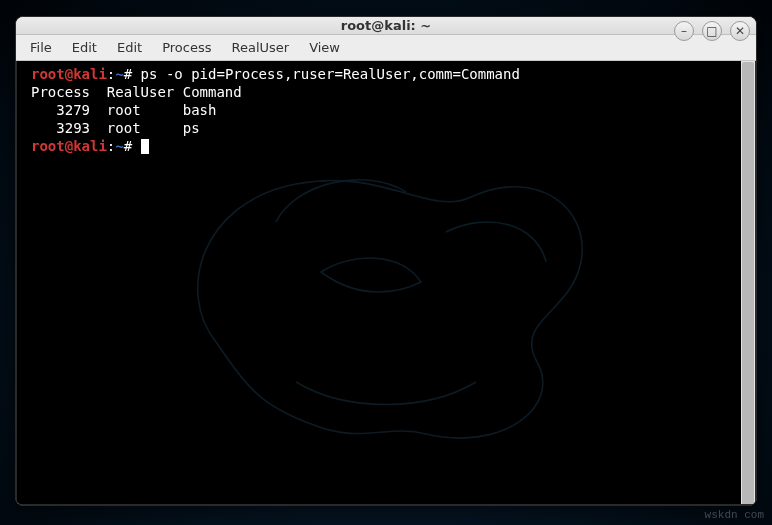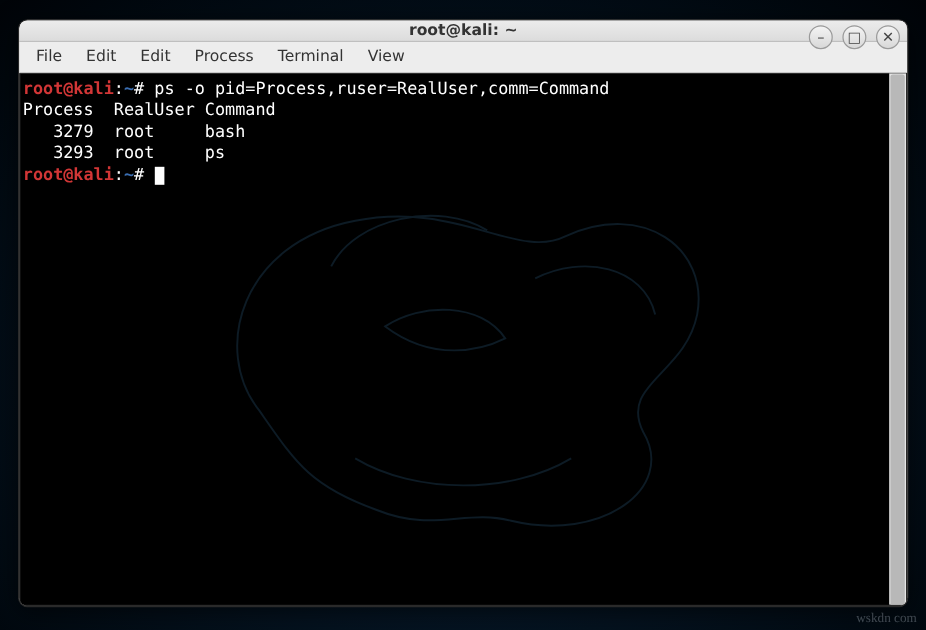--- a/index.html
+++ b/index.html
@@ -92,21 +92,21 @@
     }
     .term-bg-dragon {
       position: absolute;
       top: 50%; left: 50%;
       transform: translate(-50%, -45%);
       opacity: 0.22;
       pointer-events: none;
     }
     .term-content {
       position: relative;
-      padding: 4px 2px;
+      padding: 4px 14px;
       font-family: "DejaVu Sans Mono", "Liberation Mono", monospace;
       font-size: 14px;
       line-height: 18px;
       color: #ffffff;
       white-space: pre;
     }
     .user-host { color: #d23636; font-weight: bold; }
     .path { color: #3a6db0; font-weight: bold; }
     .cursor {
       display: inline-block;
@@ -129,21 +129,21 @@
       margin: 1px;
       height: 100%;
       border-radius: 2px;
     }
     .watermark {
       position: absolute;
       right: 8px;
       bottom: 4px;
       font-size: 11px;
       color: rgba(180,190,200,0.35);
-      font-family: Liberation Serif, serif;
+      font-family: Liberation Mono, monospace;
       margin-top: 24px;
     }
   </style>
 </head>
 <body>
 
 <svg class="dragon" width="520" height="420" viewBox="0 0 520 420">
   <path d="M90 260 C40 210 70 110 170 90 C260 70 310 120 350 100 C420 70 480 110 470 170 C460 220 400 230 420 270 C450 320 380 370 300 350 C260 340 230 360 180 340 C120 320 110 300 90 260 Z
            M200 180 C230 160 280 160 300 190 C280 200 240 210 200 180 Z" fill="none" stroke="#4a9ed8" stroke-width="2"></path>
 </svg>
@@ -162,21 +162,21 @@
           <span>✕</span>
         </div>
     </div>
   </div>
 
   <div class="menubar">
     <div class="menu-item">File</div>
     <div class="menu-item">Edit</div>
     <div class="menu-item">Edit</div>
     <div class="menu-item">Process</div>
-    <div class="menu-item">Terminal</div>
+    <div class="menu-item">RealUser</div>
     <div class="menu-item">View</div>
   </div>
 
   <div class="terminal">
     <svg class="term-bg-dragon" width="480" height="380" viewBox="0 0 480 380">
       <g fill="none" stroke="#3b7aa8" stroke-width="1.6">
         <path d="M70 230 C30 180 55 90 150 72 C235 55 285 105 325 85 C390 55 445 95 435 150 C425 200 370 208 390 248 C418 295 355 340 280 322 C242 312 215 332 168 313 C112 293 100 273 70 230 Z"></path>
         <path d="M175 160 C205 140 255 140 275 170 C255 180 215 190 175 160 Z"></path>
         <path d="M130 110 C150 70 220 55 260 80"></path>
         <path d="M300 120 C340 100 390 110 400 150"></path>

